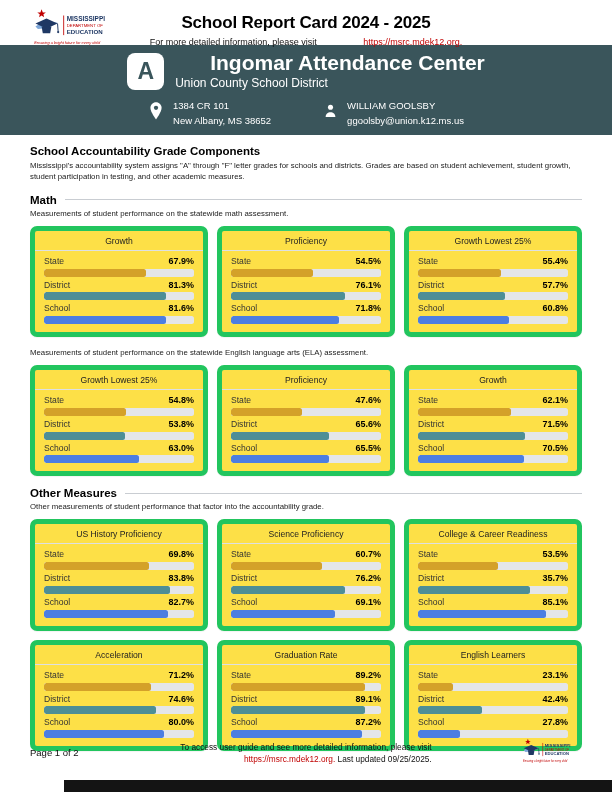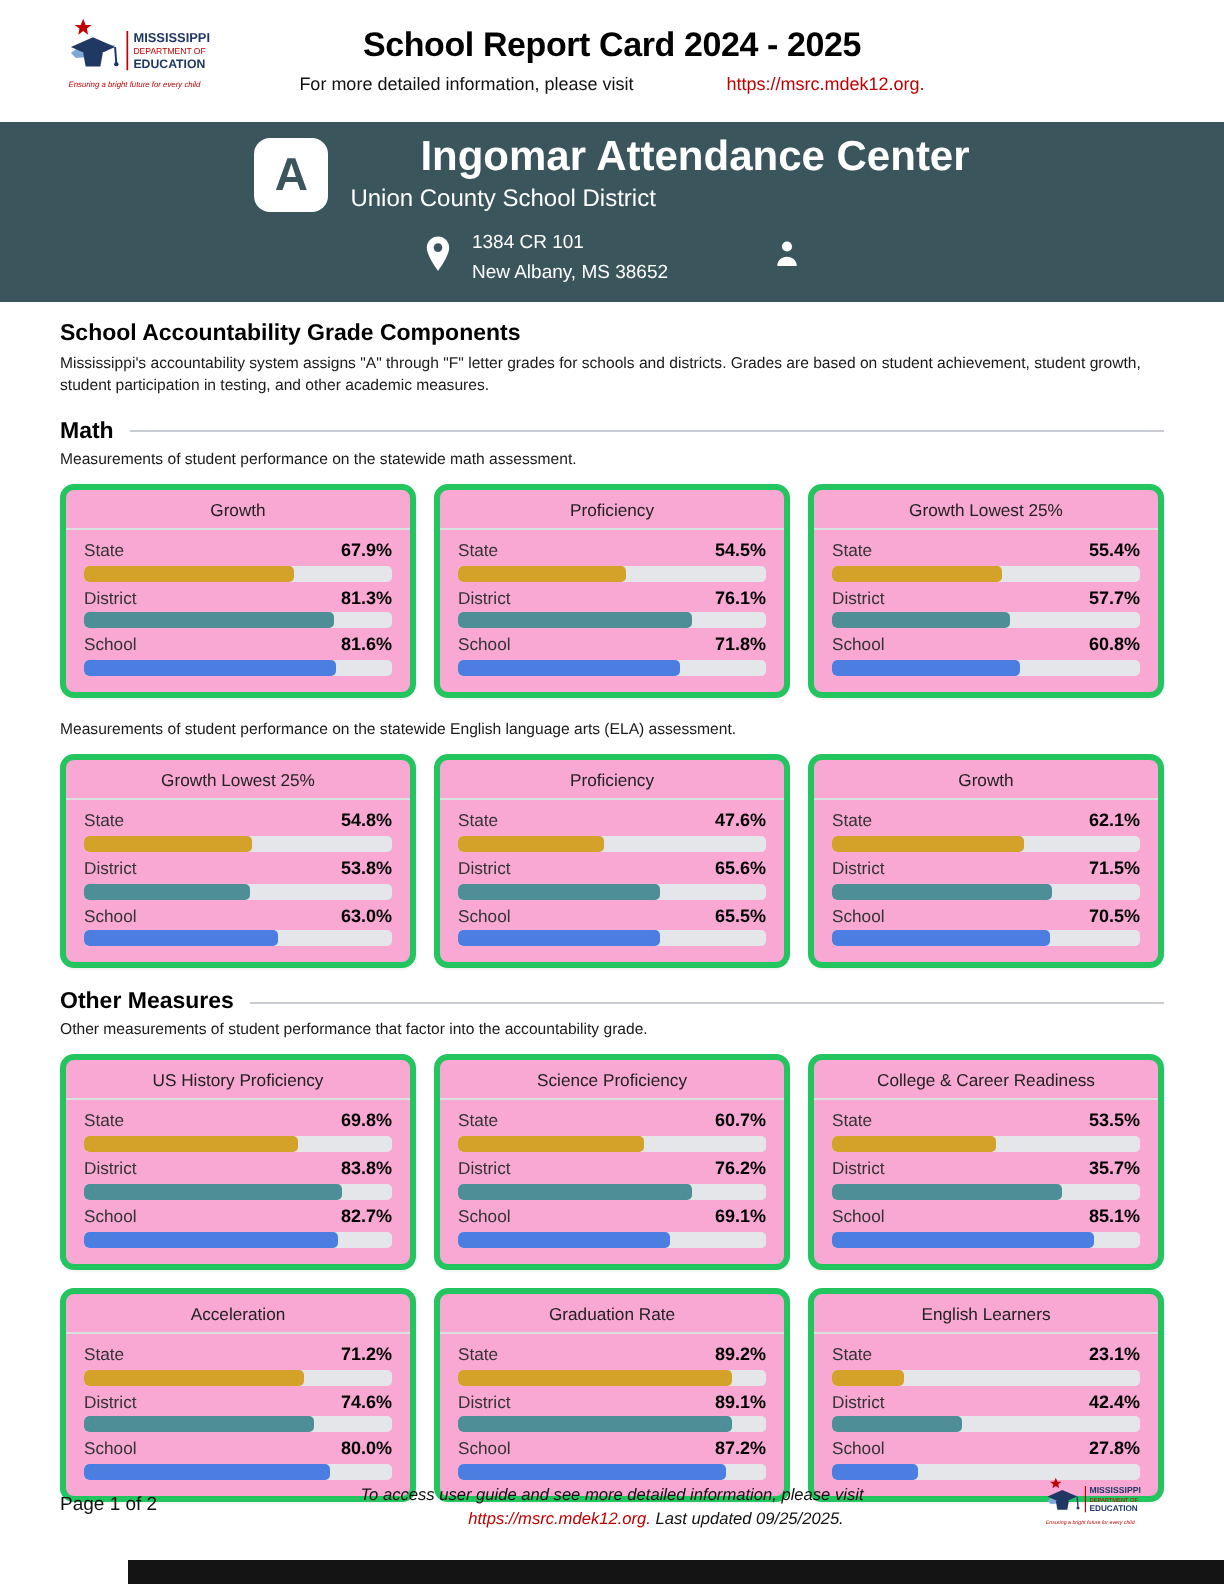--- a/index.html
+++ b/index.html
@@ -1,21 +1,21 @@
 <!DOCTYPE html>
 <html style="--banner: #3A555B; --accent-red: #C00000;"><head>
 <meta charset="utf-8">
 <style>
   * { margin:0; padding:0; box-sizing:border-box; }
   html,body { background:#777; }
   body { font-family:"Liberation Sans", sans-serif; }
   .page { position:relative; width:612px; height:792px; margin:0 auto; background:#fff; overflow:hidden; }
 
   
-  .top-header { position:relative; height:61px; }
+  .top-header { position:relative; height:45px; }
   .mde-logo { position:absolute; left:33px; top:8px; }
   .head-center { text-align:center; padding-top:13px; }
   .page-title { font-size:17px; font-weight:bold; color:#000; letter-spacing:-0.2px; }
   .page-subtitle { font-size:9px; color:#111; margin-top:4px; }
   a.red-link { color:var(--accent-red,#C00000); text-decoration:none;padding-left:44px; }
 
   
   .banner { height:90px; background:var(--banner,#3A555B); color:#fff;
             display:flex; flex-direction:column; align-items:center; justify-content:center; }
   .banner-top { display:flex; align-items:center; gap:11px; }
@@ -30,37 +30,37 @@
 
   
   main { padding:0 30px; }
   .acc-heading { font-size:11.5px; font-weight:bold; color:#000; margin:10px 0 4px; }
   .desc { font-size:7.8px; color:#1a1a1a; line-height:1.4; }
   .measure-section { margin-top:11px; }
   .section-heading { display:flex; align-items:center; gap:8px; margin-bottom:3px; }
   .section-heading-text { font-size:11.5px; font-weight:bold; color:#000; white-space:nowrap; }
   .rule { flex:1; height:1px; background:#C9CDD2; }
   .card-grid { display:grid; grid-template-columns:repeat(3,1fr); gap:9px; margin-top:6px; }
-  .card { background:#f9a8d4; border:3px solid #22c55e; border-radius:7px; overflow:hidden;
+  .card { background:#fde047; border:5px solid #22c55e; border-radius:7px; overflow:hidden;
           box-shadow:0 1px 1px rgba(0,0,0,0.05); }
   .card-title { text-align:center; font-size:8.6px; color:#222; padding:5px 4px 4px;
                 border-bottom:1px solid #DDE0E3; }
   .card-body { padding:2px 9px 8px; }
   .metric { margin-top:3px; }
   .metric-head { display:flex; justify-content:space-between; align-items:baseline;
                  font-size:8.6px; color:#333; margin-bottom:2px; line-height:1.2; }
   .metric-value { font-size:9px; font-weight:bold; color:#000;margin-left:43px; }
   .track { height:8px; background:#E4E6E9; border-radius:2.5px; overflow:hidden; }
   .fill { height:100%; border-radius:2.5px; }
 
   
   .page-footer { position:absolute; left:0; right:0; bottom:20px; height:34px; }
   .page-num { position:absolute; left:30px; top:9px; font-size:9.5px; color:#111; }
   .footer-note { position:absolute; left:50%; transform:translateX(-50%); top:3px;
-                 font-size:8.3px; color:#111; line-height:1.45; white-space:nowrap; text-align:center;font-style:italic; }
+                 font-size:8.3px; color:#111; line-height:1.45; white-space:nowrap; text-align:right; }
   .footer-note .line { display:block; }
   .footer-logo { position:absolute; right:28px; top:0; }
   .bottom-bar { position:absolute; left:64px; right:0; bottom:0; height:12px; background:#141414; }
 </style>
 </head>
 <body>
 
 <div class="page">
 
   <header class="top-header">
@@ -106,20 +106,24 @@
           <div>New Albany, MS 38652</div>
         </div>
       </div>
       <div class="info-group">
         <span>
           <svg width="15" height="18" viewBox="0 0 20 22" fill="#fff">
             <circle cx="10" cy="6" r="3.4"></circle>
             <path d="M3.5 19c0-3.7 2.9-6.2 6.5-6.2s6.5 2.5 6.5 6.2z"></path>
           </svg>
         </span>
+        <div>
+          <div>WILLIAM GOOLSBY</div>
+          <div>ggoolsby@union.k12.ms.us</div>
+        </div>
       </div>
     </div>
   </section>
 
   <main>
     <div class="acc-heading">School Accountability Grade Components</div>
     <p class="desc">Mississippi's accountability system assigns "A" through "F" letter grades for schools and districts. Grades are based on student achievement, student growth, student participation in testing, and other academic measures.</p>
     <div id="sections">
         <section class="measure-section">
           <div class="section-heading">

